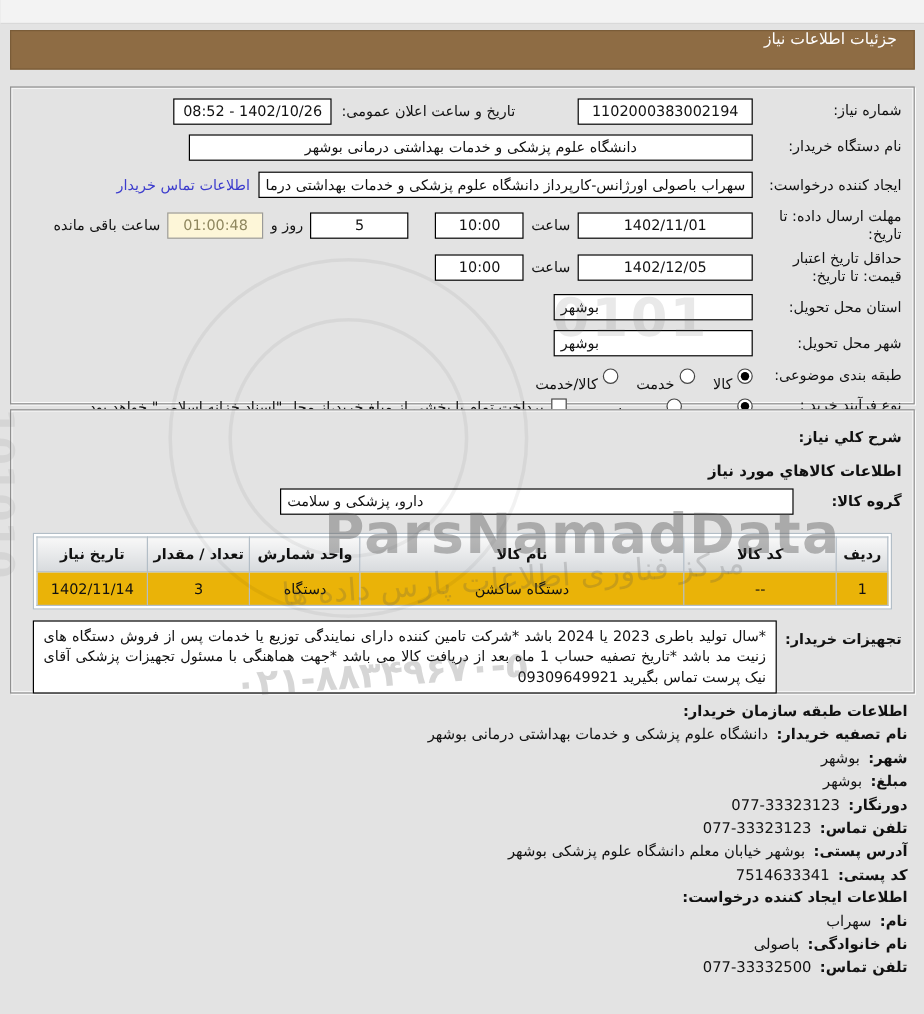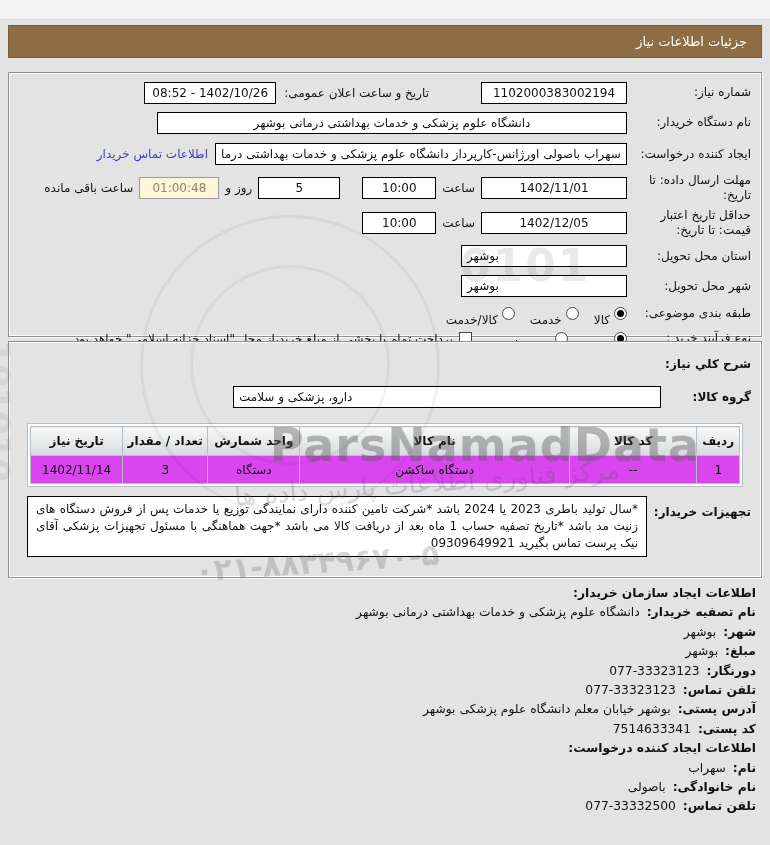--- a/index.html
+++ b/index.html
@@ -6,21 +6,21 @@
   html,body{width:770px;height:845px}
   body{
     position:relative;overflow:hidden;direction:rtl;
     background:#e3e3e3;color:#111;
     font-family:"DejaVu Sans",sans-serif;font-size:12px;
   }
   .topstrip{position:absolute;top:0;left:0;right:0;height:20px;background:#f3f3f3;border-bottom:1px solid #d9d9d9}
   .titlebar{
     position:absolute;top:25px;right:8px;left:8px;height:33px;
     background:#8e6c44;border:1px solid #7a5c38;color:#fff;
-    display:flex;align-items:center;padding-right:14px;font-size:13px;
+    display:flex;align-items:flex-start;padding-right:14px;font-size:13px;
   }
   .gbox{
     position:absolute;right:8px;left:8px;background:#e3e3e3;
     border:1px solid #909090;
     box-shadow:inset 1px 1px 0 #fbfbfb, inset -1px -1px 0 #fbfbfb, 1px 1px 0 #fbfbfb;
   }
   #box1{top:72px;height:265px;padding:5px 10px 0 10px}
   #box2{top:341px;height:237px;padding:7px 10px 0 10px}
   .frow{display:flex;align-items:center}
   .flabel{flex:0 0 124px;width:124px;text-align:right;line-height:15px;padding-left:6px}
@@ -41,21 +41,21 @@
   .optlbl{margin:12px 4px 0 15px}
   .b{font-weight:bold}
   .heading{font-weight:bold;font-size:12.5px}
   .valbox{background:#fff;border:1px solid #000;padding:3px 7px;line-height:16px}
   .tblwrap{background:#fff;border:1px solid #b3bec7;padding:2px;margin:10px 8px 0 8px}
   table.gtable{width:100%;border-collapse:collapse;table-layout:fixed}
   table.gtable th{
     background:linear-gradient(180deg,#f8f8f8,#d7dadd);
     border:1px solid #b3bec7;height:29px;font-size:12px;font-weight:bold;
   }
-  table.gtable td{border:1px solid #b3bec7;height:28px;text-align:center;font-size:12px;background:#d946ef}
+  table.gtable td{border:1px solid #b3bec7;height:28px;text-align:center;font-size:12px;background:#eab308}
   .notesrow{display:flex;margin-top:9px;align-items:flex-start}
   .noteslabel{flex:0 0 104px;width:104px;text-align:right;font-weight:bold;line-height:17px;padding-top:8px;padding-left:6px}
   .notesbox{flex:1;margin-left:8px;background:#fff;border:1px solid #000;padding:4px 8px;line-height:17px;font-size:12px;text-align:justify;min-height:56px}
   .contact{position:absolute;top:584px;right:14px;left:14px;line-height:19.4px;font-size:12.3px}
   .contact .line span{margin-right:3px}
   
   .wm{position:absolute;pointer-events:none;z-index:6}
   .wm-latin{top:418px;right:70px;font-size:46px;font-weight:bold;color:rgba(90,90,90,.42);letter-spacing:1px;direction:ltr}
   .wm-fa{top:468px;right:150px;font-size:26px;color:rgba(80,80,80,.22);transform:rotate(-4deg)}
   .wm-phone{top:545px;right:330px;font-size:30px;font-weight:bold;color:rgba(90,90,90,.25);transform:rotate(-4deg);direction:ltr}
@@ -150,20 +150,21 @@
   </div>
 
 </div>
 
 <div class="gbox" id="box2">
 
   <div class="frow" style="height:30px">
     <div class="b" style="padding-left:6px">شرح کلي نیاز:</div>
   </div>
 
+  <div class="heading" style="margin-top:6px">اطلاعات کالاهاي مورد نیاز</div>
 
   <div class="frow" style="height:32px;margin-top:2px">
     <div class="b flabel" style="flex-basis:90px;width:90px">گروه کالا:</div>
     <div class="tbox rt" style="width:428px">دارو، پزشکی و سلامت</div>
   </div>
 
   <div class="tblwrap">
     <table class="gtable">
       <colgroup>
         <col style="width:6%">
@@ -197,21 +198,21 @@
   </div>
 
   <div class="notesrow">
     <div class="noteslabel">تجهیزات خریدار:</div>
     <div class="notesbox">*سال تولید باطری 2023 یا 2024 باشد *شرکت تامین کننده دارای نمایندگی توزیع یا خدمات پس از فروش دستگاه های زنیت مد باشد *تاریخ تصفیه حساب 1 ماه بعد از دریافت کالا می باشد *جهت هماهنگی با مسئول تجهیزات پزشکی آقای نیک پرست تماس بگیرید 09309649921</div>
   </div>
 
 </div>
 
 <div class="contact">
-  <div class="b">اطلاعات ایجاد سازمان خریدار:</div>
+  <div class="b">اطلاعات طبقه سازمان خریدار:</div>
   <div class="line"><b>نام تصفیه خریدار:</b> <span>دانشگاه علوم پزشکی و خدمات بهداشتی درمانی بوشهر</span></div>
   <div class="line"><b>شهر:</b> <span>بوشهر</span></div>
   <div class="line"><b>مبلغ:</b> <span>بوشهر</span></div>
   <div class="line"><b>دورنگار:</b> <span>33323123-077</span></div>
   <div class="line"><b>تلفن تماس:</b> <span>33323123-077</span></div>
   <div class="line"><b>آدرس پستی:</b> <span>بوشهر خیابان معلم دانشگاه علوم پزشکی بوشهر</span></div>
   <div class="line"><b>کد پستی:</b> <span>7514633341</span></div>
   <div class="b">اطلاعات ایجاد کننده درخواست:</div>
   <div class="line"><b>نام:</b> <span>سهراب</span></div>
   <div class="line"><b>نام خانوادگی:</b> <span>باصولی</span></div>

